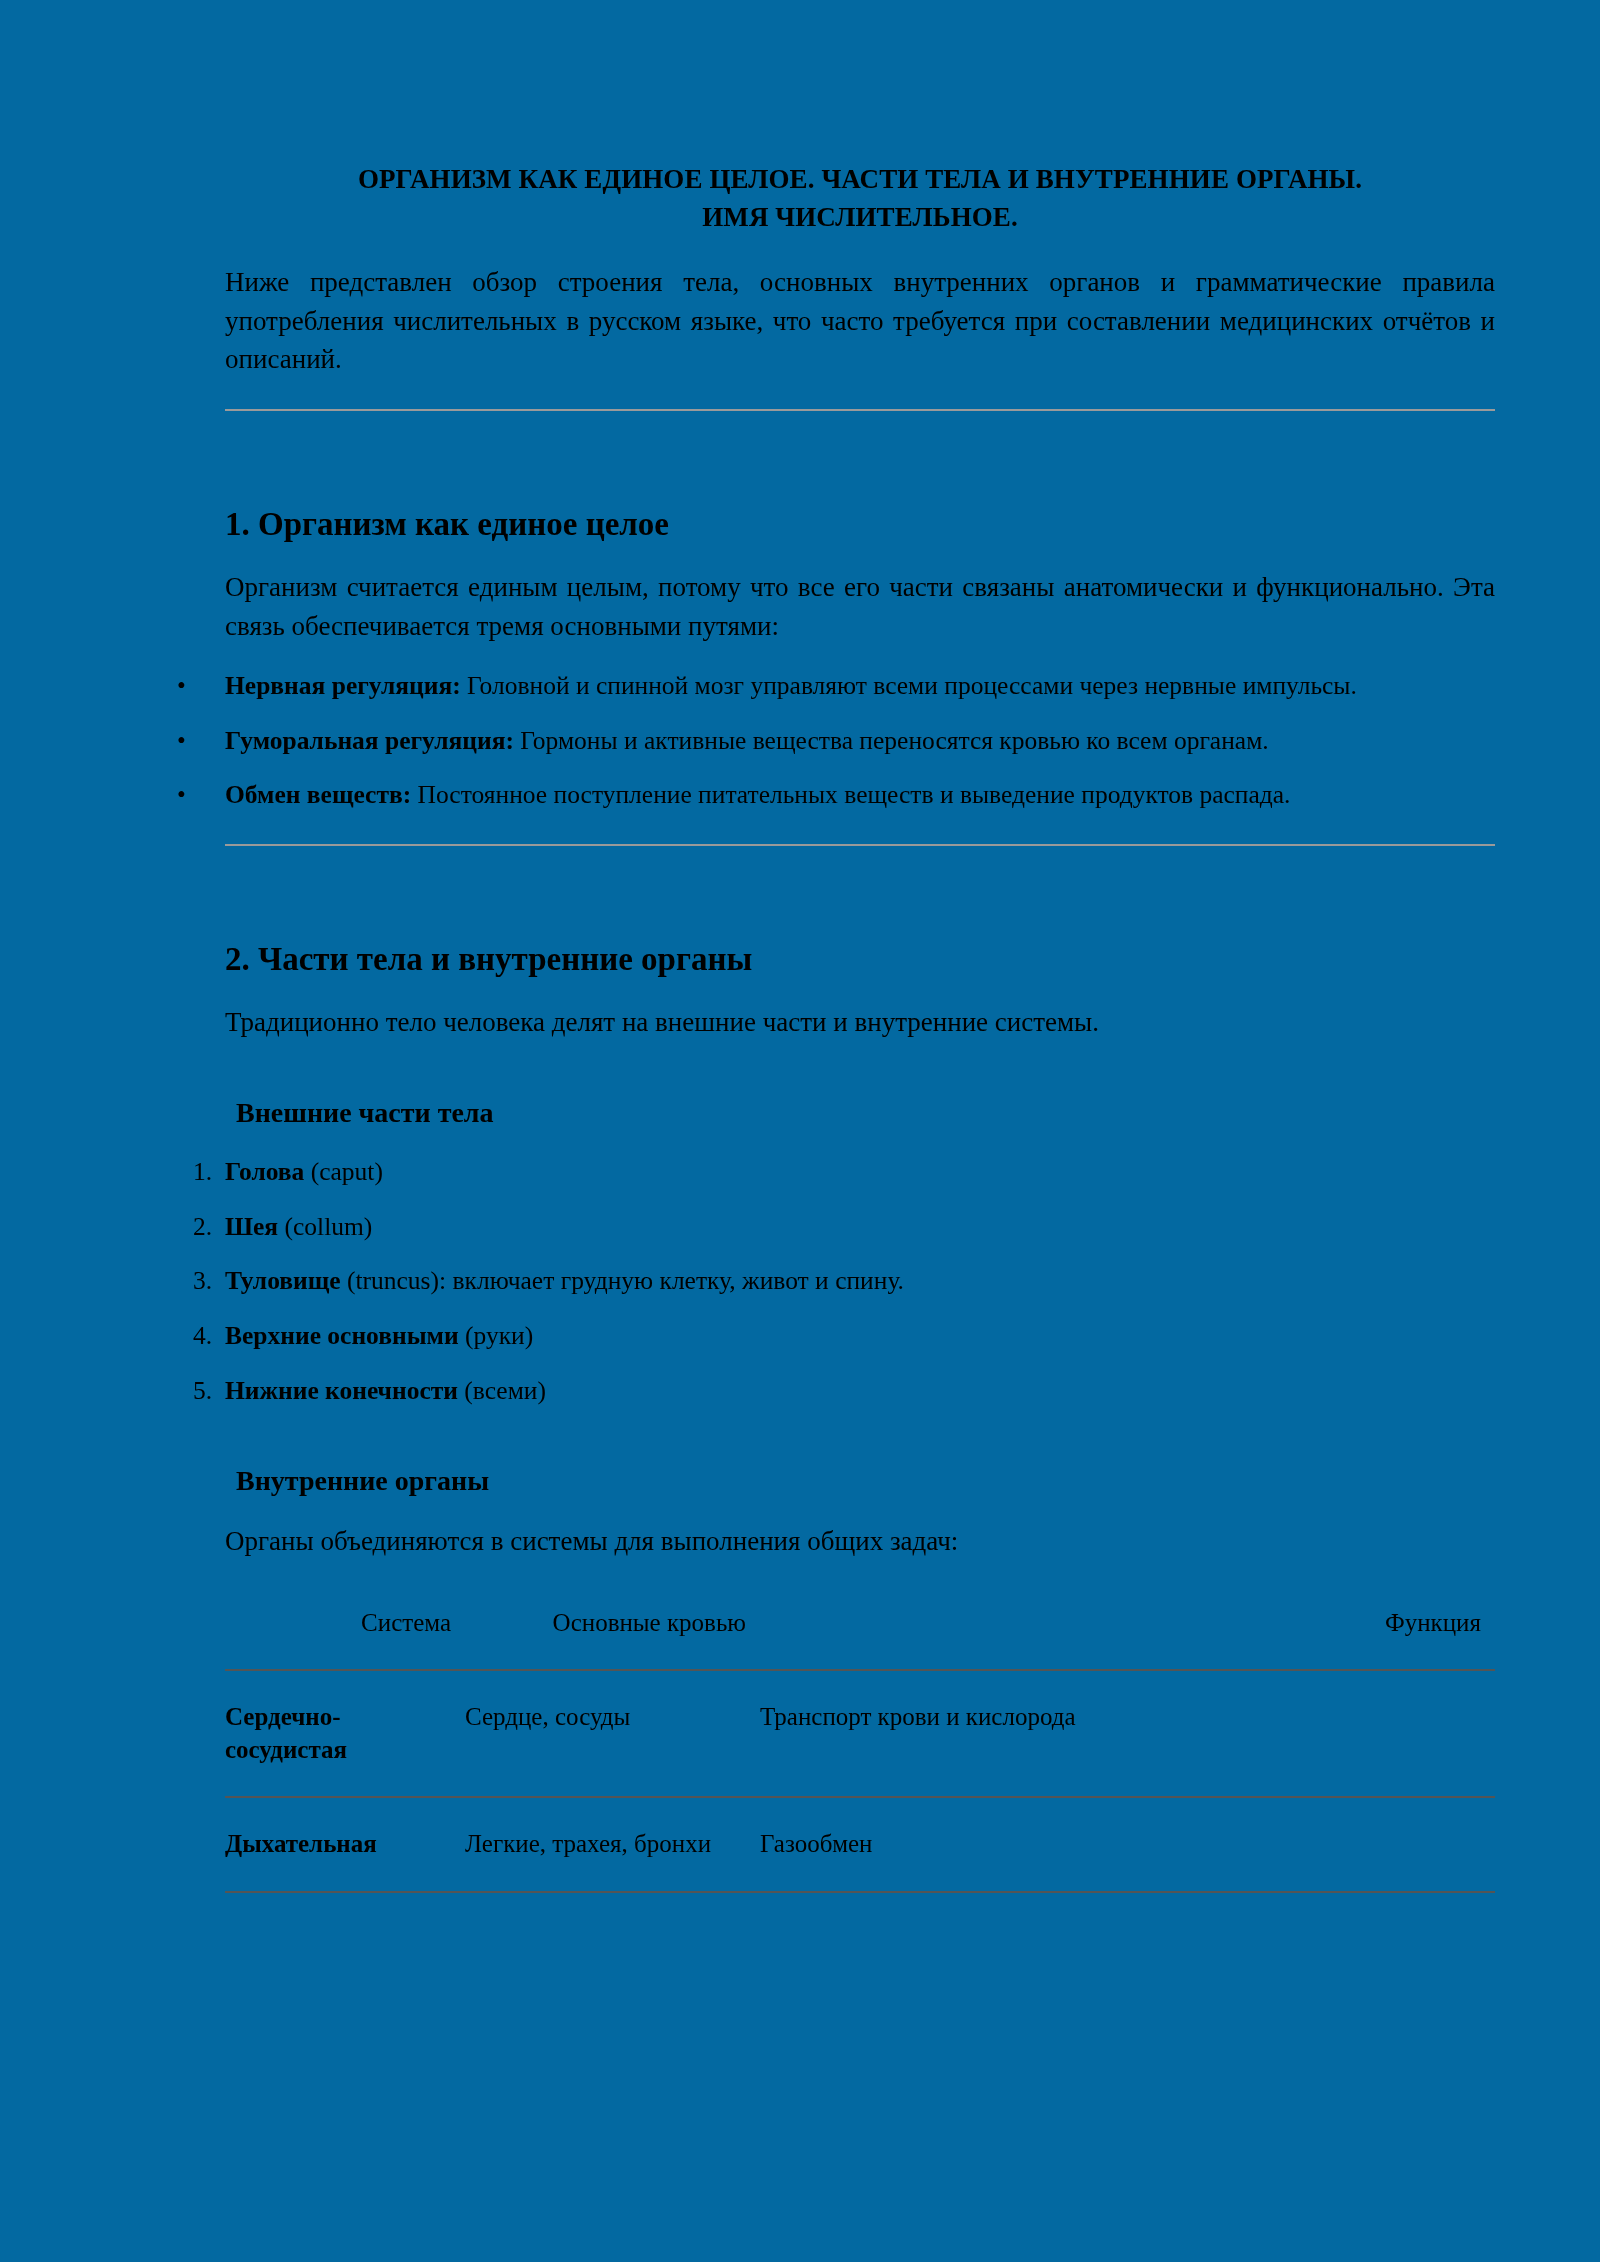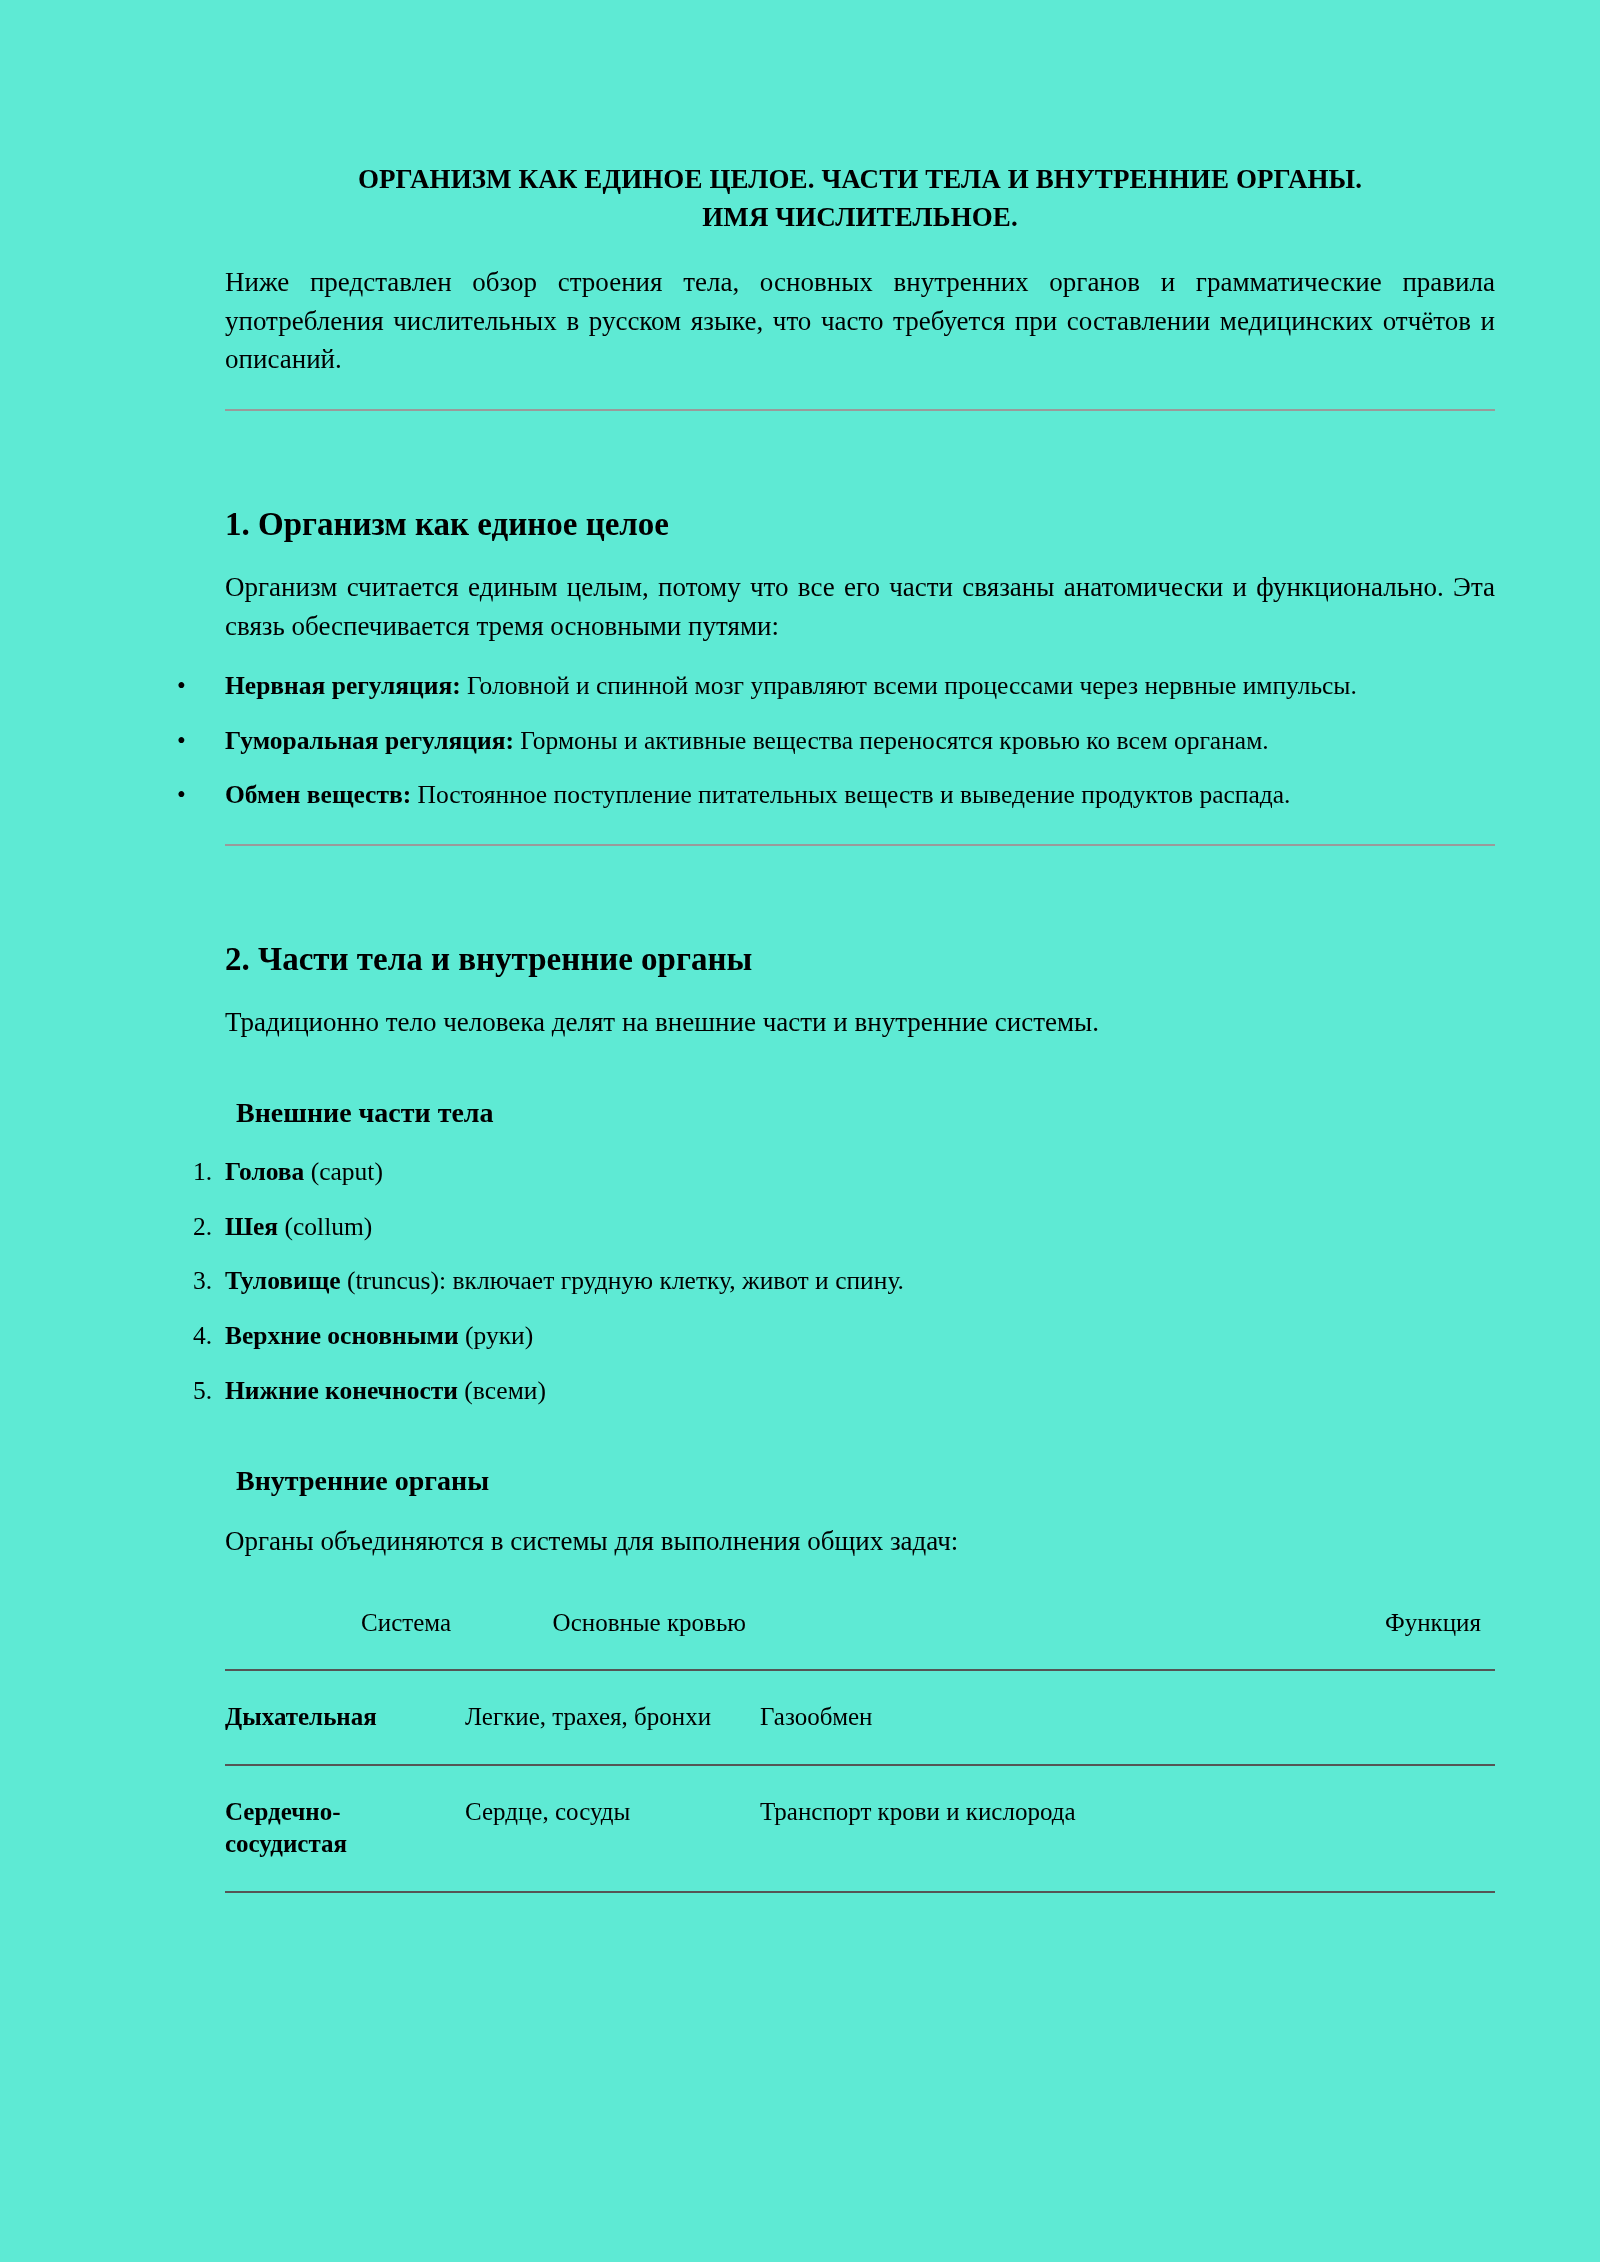--- a/index.html
+++ b/index.html
@@ -10,21 +10,21 @@
   }
   body {
     font-family: "Liberation Serif", "DejaVu Serif", serif;
     color: #000000;
   }
   .page {
     position: relative;
     width: 1600px;
     height: 2262px;
     margin: 0 auto;
-    background: #5eead4;
+    background: #0369a1;
     box-sizing: border-box;
     padding: 12px;
     overflow: hidden;
   }
   .content {
     position: absolute;
     left: 225px;
     top: 0;
     width: 1270px;
   }
@@ -232,26 +232,26 @@
       </colgroup>
       <thead>
         <tr>
           <th>Система</th>
           <th>Основные кровью</th>
           <th>Функция</th>
         </tr>
       </thead>
       <tbody>
         <tr>
+          <td class="col-system">Сердечно-сосудистая</td>
+          <td>Сердце, сосуды</td>
+          <td>Транспорт крови и кислорода</td>
+        </tr>
+        <tr>
           <td class="col-system">Дыхательная</td>
           <td>Легкие, трахея, бронхи</td>
           <td>Газообмен</td>
         </tr>
-        <tr>
-          <td class="col-system">Сердечно-сосудистая</td>
-          <td>Сердце, сосуды</td>
-          <td>Транспорт крови и кислорода</td>
-        </tr>
       </tbody>
     </table>
 
   </div>
 </div>
 
 </body></html>

